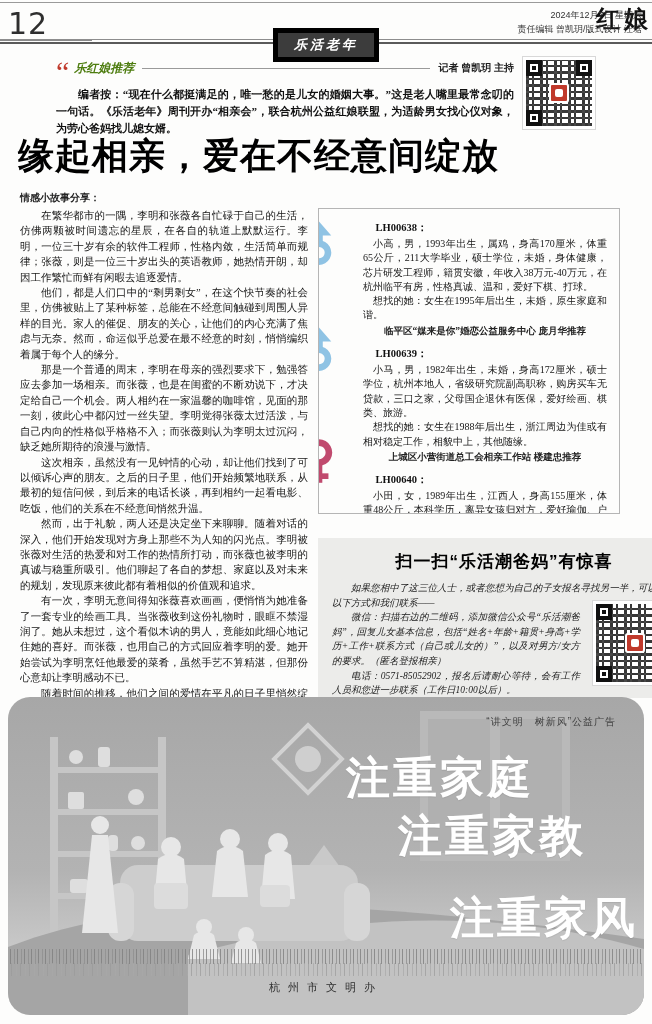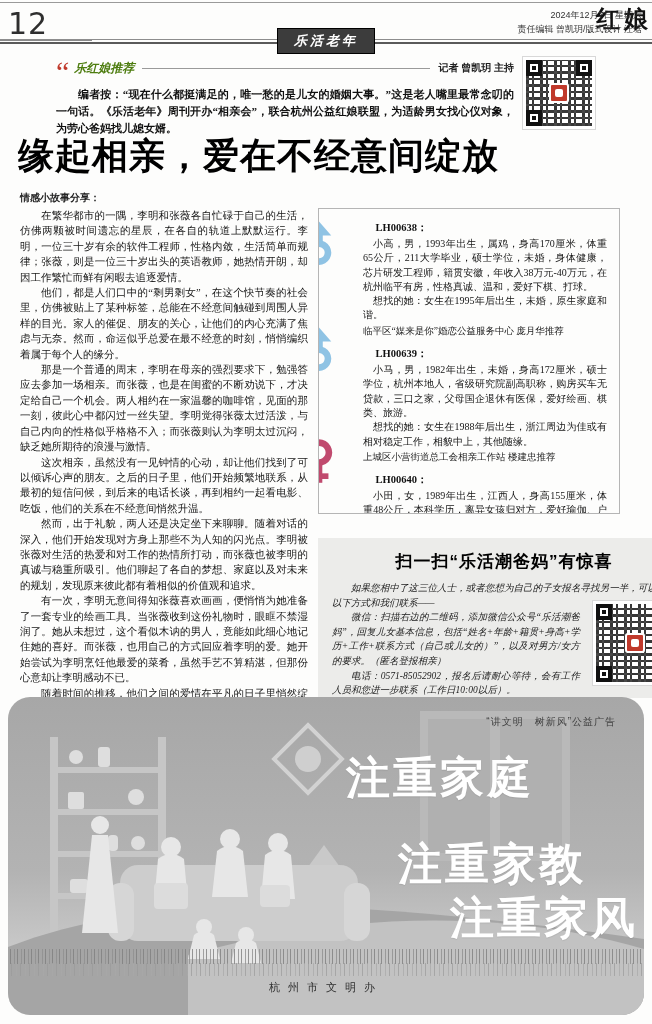--- a/index.html
+++ b/index.html
@@ -8,21 +8,21 @@
 
   
   .top-rule{position:absolute;left:0;top:2px;width:652px;height:1px;background:#9a9a9a;}
   .page-number{position:absolute;left:8px;top:6px;font-size:30px;color:#2e2e2e;letter-spacing:1px;font-family:"DejaVu Sans",sans-serif;}
   .page-number-rule{position:absolute;left:0;top:40px;width:92px;height:1px;background:#8a8a8a;}
   .section-title{position:absolute;left:0;right:0;top:3px;text-align:right;font-size:24px;font-weight:700;color:#111;letter-spacing:4px;}
   .header-double-rule-a{position:absolute;left:0;top:39px;width:652px;height:1px;background:#8d8d8d;}
   .header-double-rule-b{position:absolute;left:0;top:42px;width:652px;height:2px;background:#5a5a5a;}
   .masthead{position:absolute;left:50%;transform:translateX(-50%);top:28px;background:#3c3c3c;color:#fff;
     padding:3px 16px;font-size:13px;font-style:italic;font-weight:700;letter-spacing:3px;
-    font-family:"Liberation Serif",serif;border:1px solid #000000;}
+    font-family:"Liberation Serif",serif;border:5px solid #000000;}
   .header-right{position:absolute;right:10px;top:8px;text-align:right;font-size:9px;color:#333;line-height:14px;}
 
   
   .editor-note{position:absolute;left:56px;top:58px;width:458px;}
   .en-head{display:flex;align-items:center;height:20px;}
   .quote-icon{color:#c0392b;font-size:30px;line-height:10px;font-family:"Liberation Serif",serif;margin-right:5px;margin-top:8px;}
   .en-label{color:#4d7c0f;font-size:12px;font-weight:700;font-style:italic;white-space:nowrap;font-family:"Liberation Serif",serif;}
   .en-line{flex:1;border-top:1px solid #9a9a9a;margin:0 8px;}
   .en-host{font-size:10px;font-weight:700;color:#222;white-space:nowrap;}
   .en-body{margin-top:8px;font-size:11px;line-height:17px;color:#111;text-align:justify;text-indent:2em;font-weight:600;font-family:"Liberation Serif",serif;}
@@ -51,21 +51,21 @@
   .story-col p{margin:0;font-size:10.5px;line-height:15.4px;color:#161616;text-align:justify;text-indent:2em;
     font-family:"Liberation Serif",serif;}
   .right-col{width:322px;}
 
   
   .personals{position:relative;border:1px solid #b5b5b5;box-sizing:border-box;width:302px;height:306px;
     padding:12px 12px 8px 44px;overflow:hidden;background:#fdfdfc;}
   .personal{margin-bottom:9px;font-family:"Liberation Serif",serif;}
   .personal .pid{font-size:10.5px;font-weight:700;color:#111;margin:0 0 2px 1.2em;}
   .personal p{margin:0;font-size:10px;line-height:14.3px;color:#161616;text-align:justify;text-indent:1em;}
-  .personal .rec{text-align:left;font-size:9.5px;font-weight:400;color:#222;margin-top:1px;text-indent:0;}
+  .personal .rec{text-align:center;font-size:9.5px;font-weight:700;color:#222;margin-top:1px;text-indent:0;}
   .gsym{position:absolute;left:-17px;width:34px;height:50px;}
   .gsym svg{width:34px;height:50px;display:block;}
   .gsym.g1{top:12px;} .gsym.g2{top:118px;} .gsym.g3{top:228px;}
 
   
   .scanbox{position:relative;margin-top:24px;width:372px;height:160px;background:#ececea;box-sizing:border-box;
     padding:10px 14px 8px 14px;overflow:hidden;}
   .scanbox h2{margin:2px 0 8px 0;text-align:center;font-size:17px;font-weight:900;color:#000;letter-spacing:1px;}
   .scanbox p{margin:0;font-size:9.5px;line-height:14.6px;color:#1a1a1a;text-align:justify;text-indent:2em;
     font-style:italic;font-family:"Liberation Serif",serif;}
@@ -73,21 +73,21 @@
   .scan-qr{position:absolute;right:12px;bottom:12px;width:84px;height:84px;}
 
   
   .ad{position:absolute;left:8px;top:697px;width:636px;height:318px;overflow:hidden;
     background:linear-gradient(#a7a7a7 0%,#b3b3b3 55%,#c9c9c9 80%,#e3e3e3 100%);border-radius:22px;}
   .ad svg.scene{position:absolute;left:0;top:0;}
   .ad-credit{position:absolute;right:28px;top:18px;font-size:10px;color:#3f3f3f;letter-spacing:1px;}
   .slogan{position:absolute;color:#fff;font-size:44px;font-weight:900;letter-spacing:3px;white-space:nowrap;
     text-shadow:0 1px 1px rgba(0,0,0,0.08);}
   .slogan.s1{left:338px;top:52px;}
-  .slogan.s2{left:390px;top:138px;}
+  .slogan.s2{left:390px;top:110px;}
   .slogan.s3{left:442px;top:192px;}
   .grass1{position:absolute;left:0;top:252px;width:636px;height:15px;opacity:.8;
     background:repeating-linear-gradient(90deg,transparent 0 2px,#7f7f7f 2px 3px,transparent 3px 6px,#8f8f8f 6px 7px);}
   .grass2{position:absolute;left:0;top:266px;width:636px;height:13px;opacity:.7;
     background:repeating-linear-gradient(90deg,transparent 0 3px,#9a9a9a 3px 4px,transparent 4px 8px,#a8a8a8 8px 9px);}
   .ad-signature{position:absolute;left:0;right:0;top:283px;text-align:center;font-size:11px;color:#2f2f2f;letter-spacing:8px;}
 </style>
 </head>
 <body>
 

